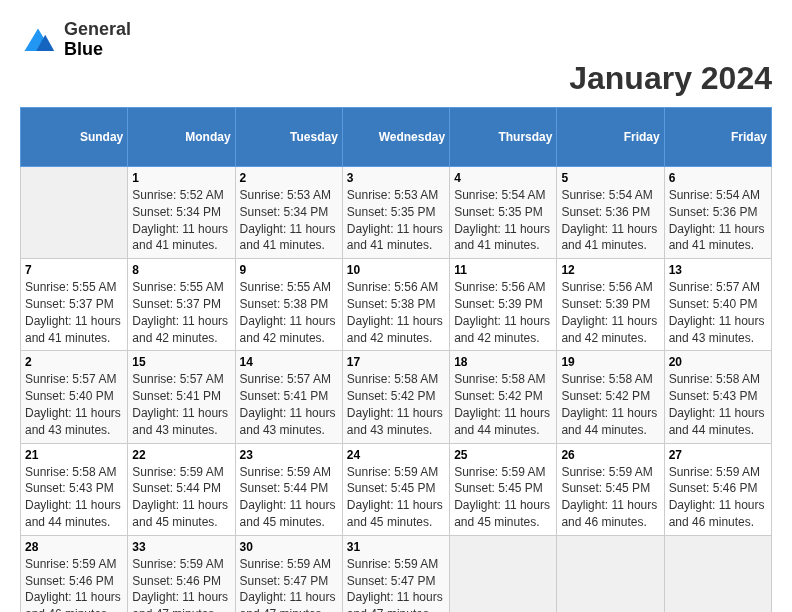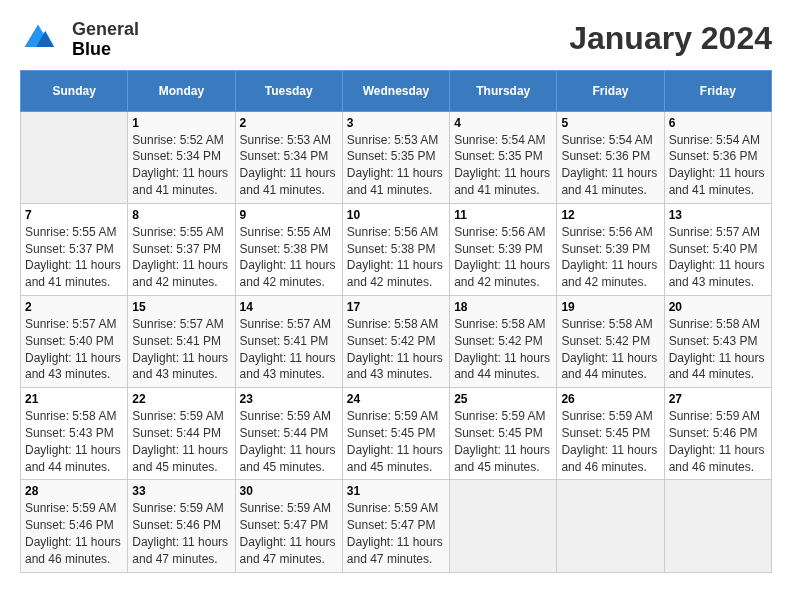--- a/index.html
+++ b/index.html
@@ -11,56 +11,57 @@
       padding: 20px;
     }
     .header {
       display: flex;
       justify-content: space-between;
       align-items: flex-start;
       margin-bottom: 10px;
     }
     .logo {
       display: flex;
-      align-items: flex-start;
-      gap: 16px;
+      align-items: flex-end;
+      gap: 8px;
     }
     .logo-text {
       font-size: 18px;
       font-weight: bold;
       color: #333;
       line-height: 1.1;
     }
     .logo-text .blue { color: #000000; }
     .logo-icon {
       width: 36px;
       height: 36px;
     }
     .title-block {
       text-align: left;
+      margin-top: 40px;
     }
     .month-title {
       font-size: 32px;
       font-weight: bold;
       color: #333;
     }
     .location-title {
       font-size: 14px;
       color: #555;
     }
     table {
       width: 100%;
       border-collapse: collapse;
       font-size: 11px;
     }
     thead tr th {
       background-color: #3a7abf;
       color: #fff;
-      padding: 13px 4px;
-      text-align: center;
+      padding: 22px 4px;
+      text-align: right;
       font-size: 12px;
       border: 1px solid #5a9adf;
     }
     tbody tr td {
       border: 1px solid #ccc;
       vertical-align: top;
       padding: 4px;
       min-height: 80px;
       height: 80px;
       width: 107px;

